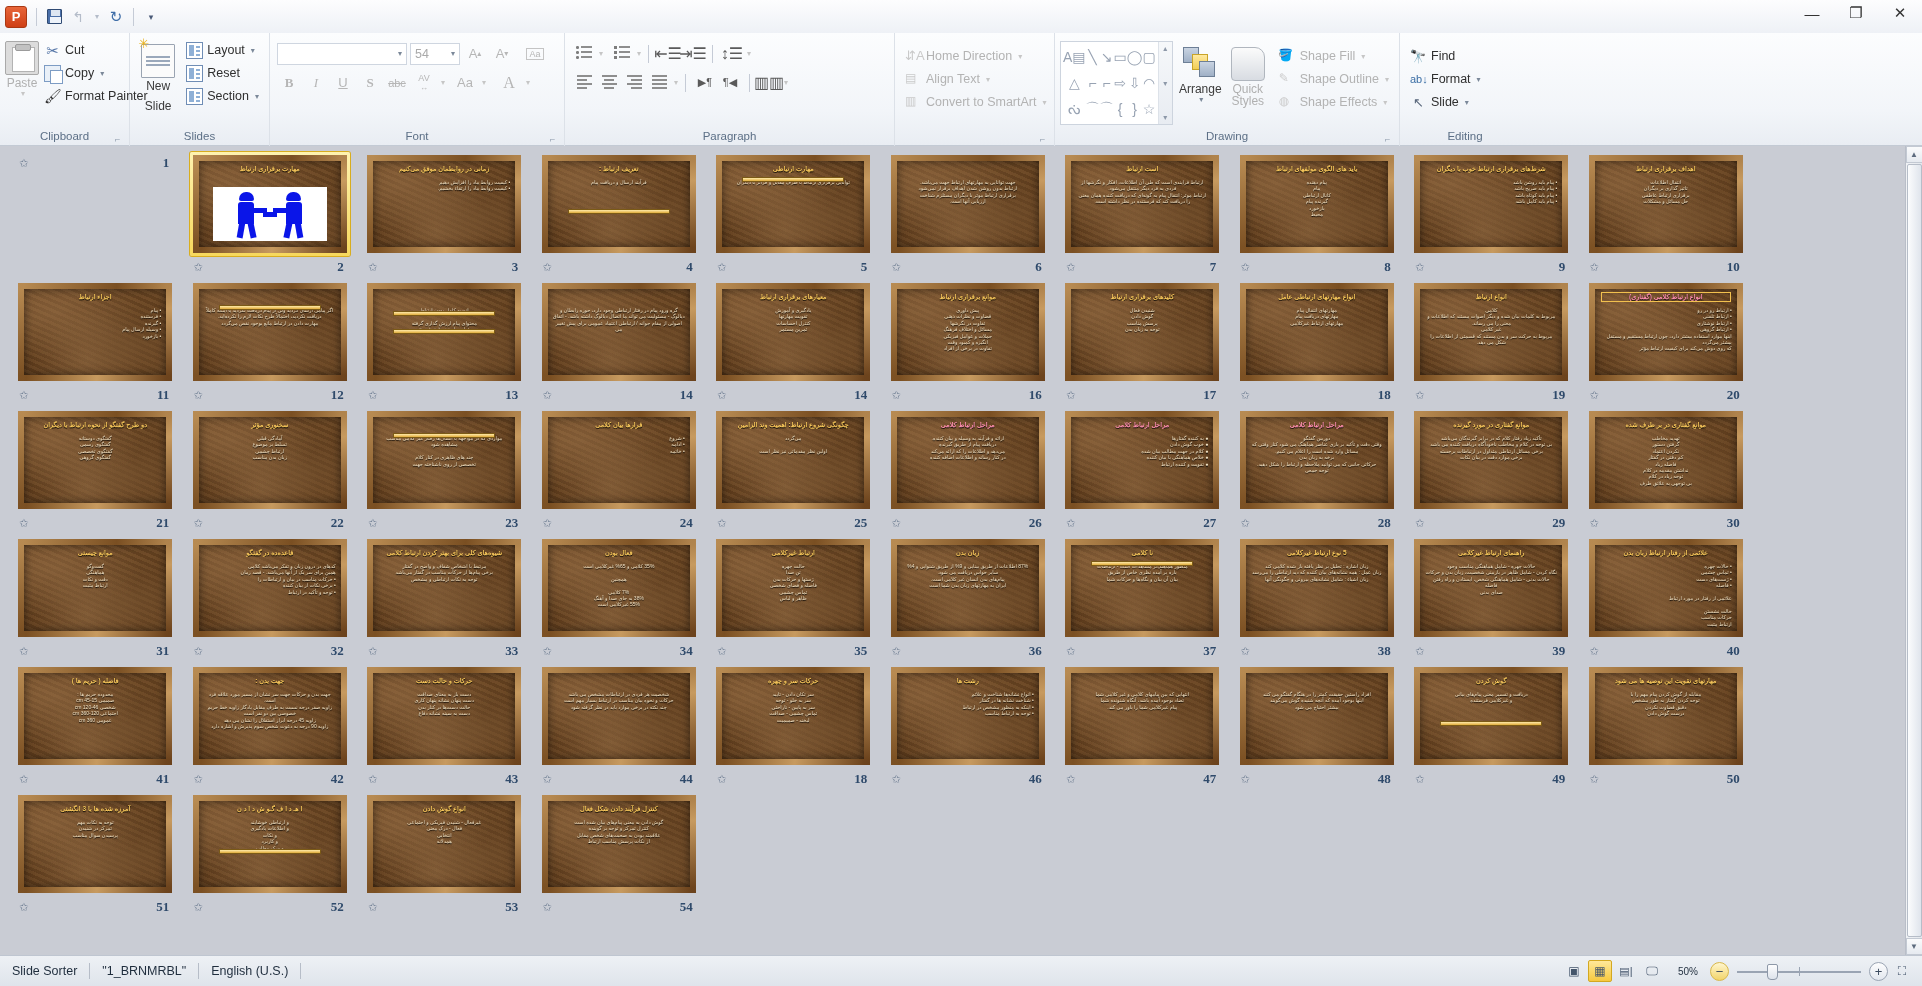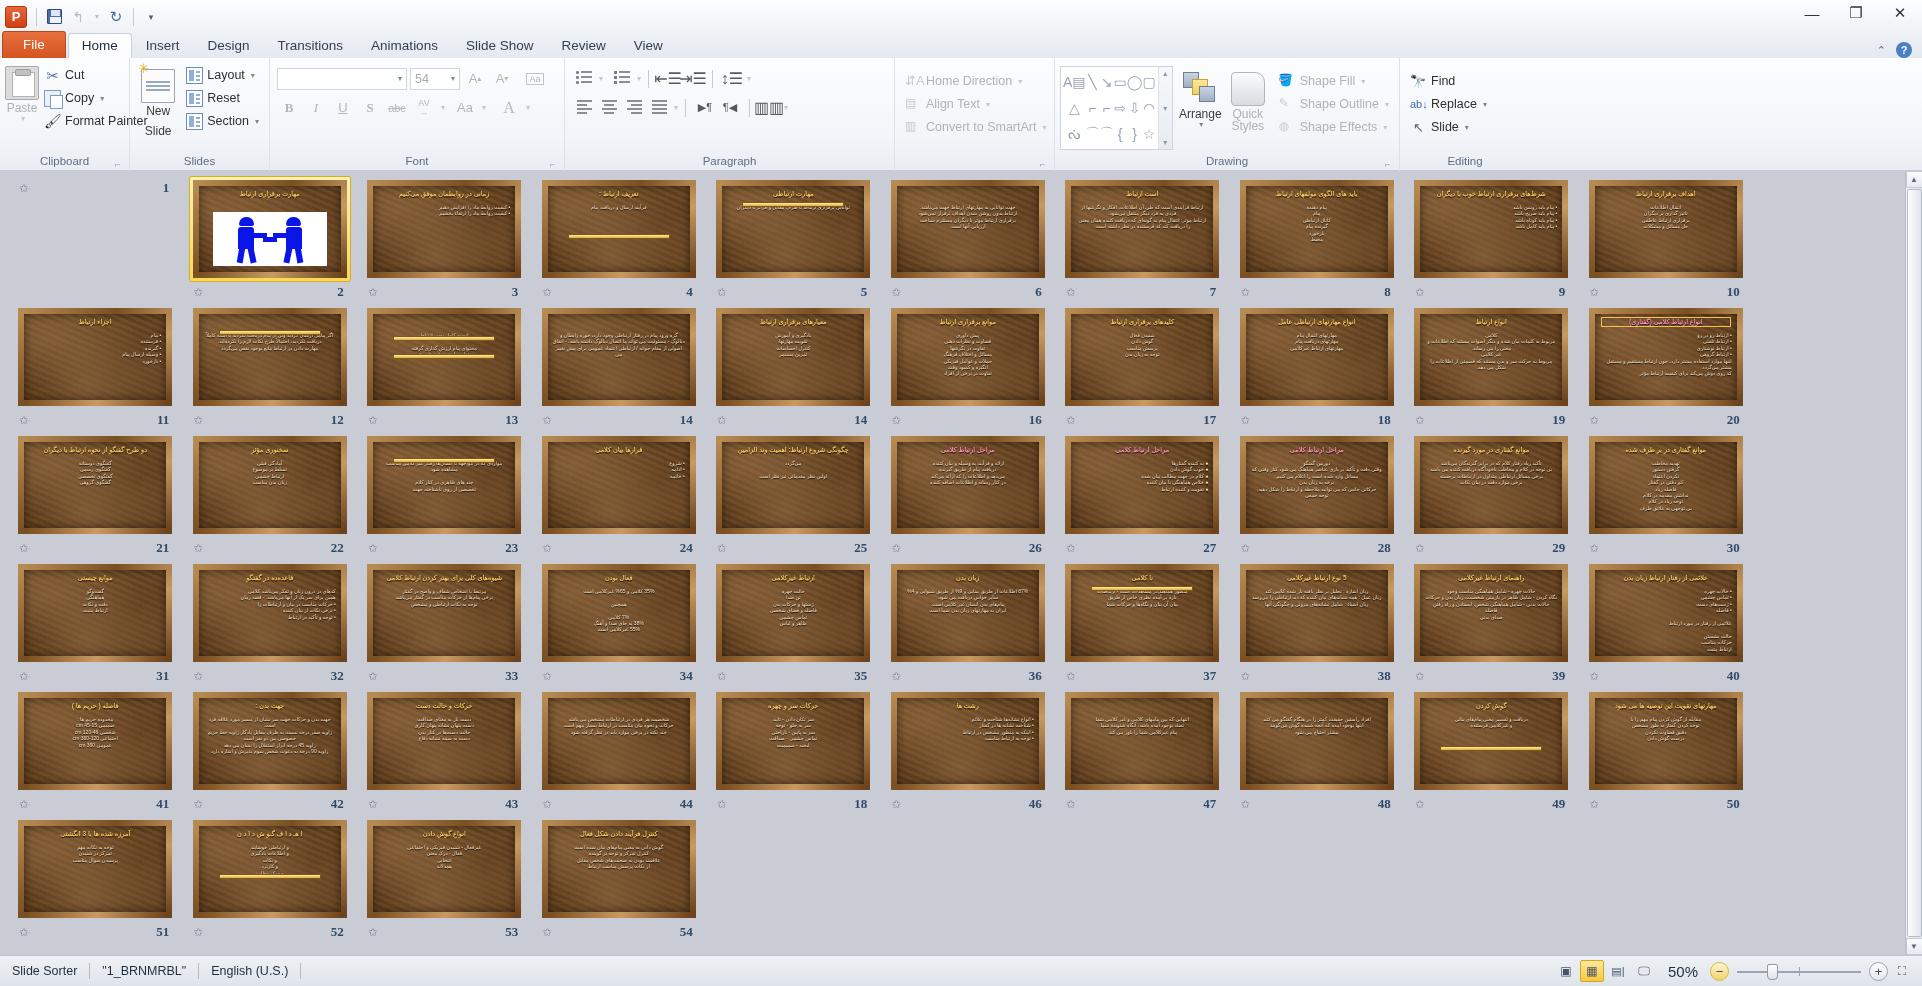--- a/index.html
+++ b/index.html
@@ -376,21 +376,21 @@
   .sb-item { padding: 0 12px; height: 20px; display: flex; align-items: center; }
   .sb-div { width: 1px; height: 16px; background: #b6bdc8; }
   .sb-right { margin-left: auto; display: flex; align-items: center; gap: 2px; padding-right: 8px; }
   .view-btn {
     width: 24px; height: 22px; display: flex; align-items: center; justify-content: center;
     border-radius: 2px; color: #44556b; font-size: 12px;
   }
   .view-btn.active {
     background: linear-gradient(#ffe89a,#f6c93f); border: 1px solid #d3a821;
   }
-  .zoom-pct { font-size: 15px; color: #1f2d3d; padding: 0 10px; min-width: 42px; text-align: center; }
+  .zoom-pct { font-size: 10px; color: #1f2d3d; padding: 0 10px; min-width: 42px; text-align: right; }
   .zoom-minus, .zoom-plus {
     width: 19px; height: 19px; border-radius: 50%;
     border: 1px solid #9aa4b3; background: linear-gradient(#fdfdfe,#e2e7ee);
     display: flex; align-items: center; justify-content: center;
     font-size: 13px; color: #3b4a5e; line-height: 1;
   }
   .zoom-minus { border-color: #d9b84a; background: linear-gradient(#fff6cf,#f2d46a); }
   .zoom-track {
     width: 124px; height: 19px; position: relative; margin: 0 6px;
     display: flex; align-items: center;
@@ -427,35 +427,20 @@
       <div class="sep-v"></div>
       <div class="qbtn" style="font-size:9px">▾</div>
     </div>
     <div class="winbtns">
       <div class="winbtn">—</div>
       <div class="winbtn">❐</div>
       <div class="winbtn close">✕</div>
     </div>
   </div>
 
-  <div class="tabstrip">
-    <div class="tab file">File</div>
-    <div class="tab active">Home</div>
-    <div class="tab">Insert</div>
-    <div class="tab">Design</div>
-    <div class="tab">Transitions</div>
-    <div class="tab">Animations</div>
-    <div class="tab">Slide Show</div>
-    <div class="tab">Review</div>
-    <div class="tab">View</div>
-    <div class="helpzone">
-      <div class="chev-up">⌃</div>
-      <div class="qmark">?</div>
-    </div>
-  </div>
 
   <div class="ribbon">
 
     <div class="rgroup" style="width:130px">
       <div class="rgroup-body">
         <div class="big-btn dim">
           <span class="ic big ic-clip"></span>
           <span class="lbl">Paste</span>
           <span class="caret dim">▾</span>
         </div>
@@ -730,21 +715,21 @@
 
     <div class="rgroup" style="width:130px;border-right:none">
       <div class="rgroup-body" style="padding-top:10px">
         <div class="small-col">
           <div class="small-btn">
             <span class="ic ic-find">🔭</span>
             <span>Find</span>
           </div>
           <div class="small-btn">
             <span class="ic ic-replace">ab↓</span>
-            <span>Replace</span>
+            <span>Format</span>
             <span class="caret">▾</span>
           </div>
           <div class="small-btn">
             <span class="ic ic-select">↖</span>
             <span>Slide</span>
             <span class="caret">▾</span>
           </div>
         </div>
       </div>
       <div class="rgroup-label">Editing</div>

